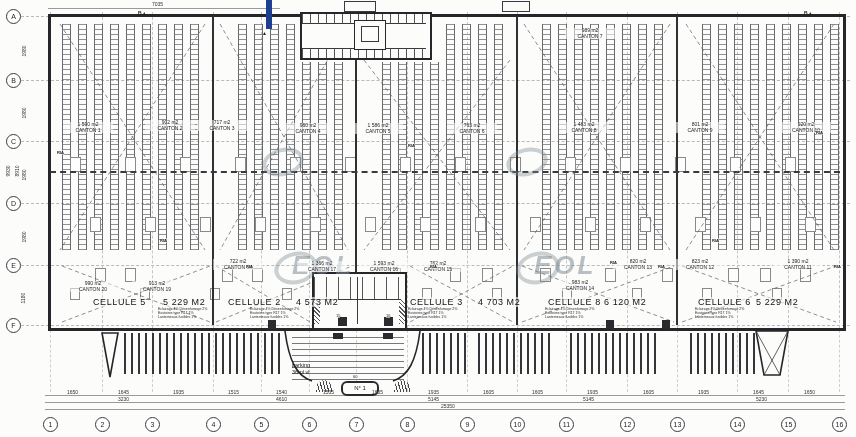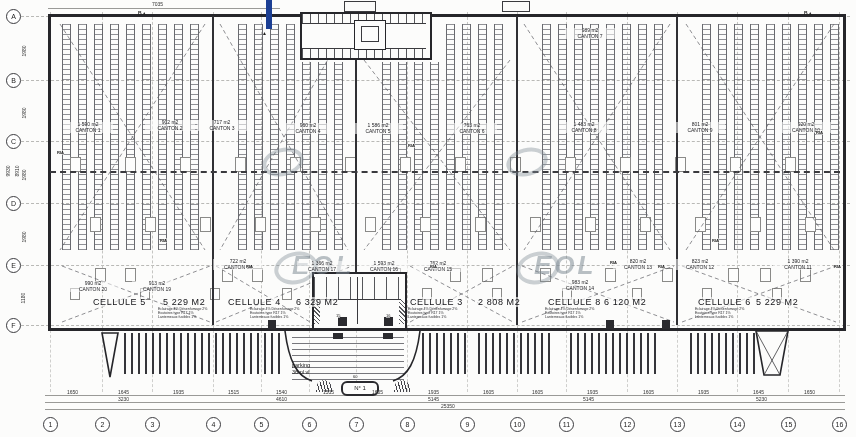--- a/index.html
+++ b/index.html
@@ -447,29 +447,29 @@
       <div>990 m2</div>
       <div>CANTON 20</div>
     </div>
     <div class="abs cellname" style="left: 93px; top: 297px;">CELLULE 5</div>
     <div class="abs cellname" style="left: 163px; top: 297px;">5 229 M2</div>
     <div class="abs notes" style="left: 158px; top: 307px;">
       <div>Eclairage 4% Désenfumage 2%</div>
       <div>Exutoires type R17 1%</div>
       <div>Lanterneaux fusibles 1%</div>
     </div>
-    <div class="abs cellname" style="left: 228px; top: 297px;">CELLULE 4</div>
-    <div class="abs cellname" style="left: 296px; top: 297px;">6 329 M2</div>
+    <div class="abs cellname" style="left: 228px; top: 297px;">CELLULE 2</div>
+    <div class="abs cellname" style="left: 296px; top: 297px;">4 573 M2</div>
     <div class="abs notes" style="left: 250px; top: 307px;">
       <div>Eclairage 4% Désenfumage 2%</div>
       <div>Exutoires type R17 1%</div>
       <div>Lanterneaux fusibles 1%</div>
     </div>
     <div class="abs cellname" style="left: 410px; top: 297px;">CELLULE 3</div>
-    <div class="abs cellname" style="left: 478px; top: 297px;">2 808 M2</div>
+    <div class="abs cellname" style="left: 478px; top: 297px;">4 703 M2</div>
     <div class="abs notes" style="left: 408px; top: 307px;">
       <div>Eclairage 4% Désenfumage 2%</div>
       <div>Exutoires type R17 1%</div>
       <div>Lanterneaux fusibles 1%</div>
     </div>
     <div class="abs cellname" style="left: 548px; top: 297px;">CELLULE 8</div>
     <div class="abs cellname" style="left: 604px; top: 297px;">6 120 M2</div>
     <div class="abs notes" style="left: 545px; top: 307px;">
       <div>Eclairage 4% Désenfumage 2%</div>
       <div>Exutoires type R17 1%</div>

